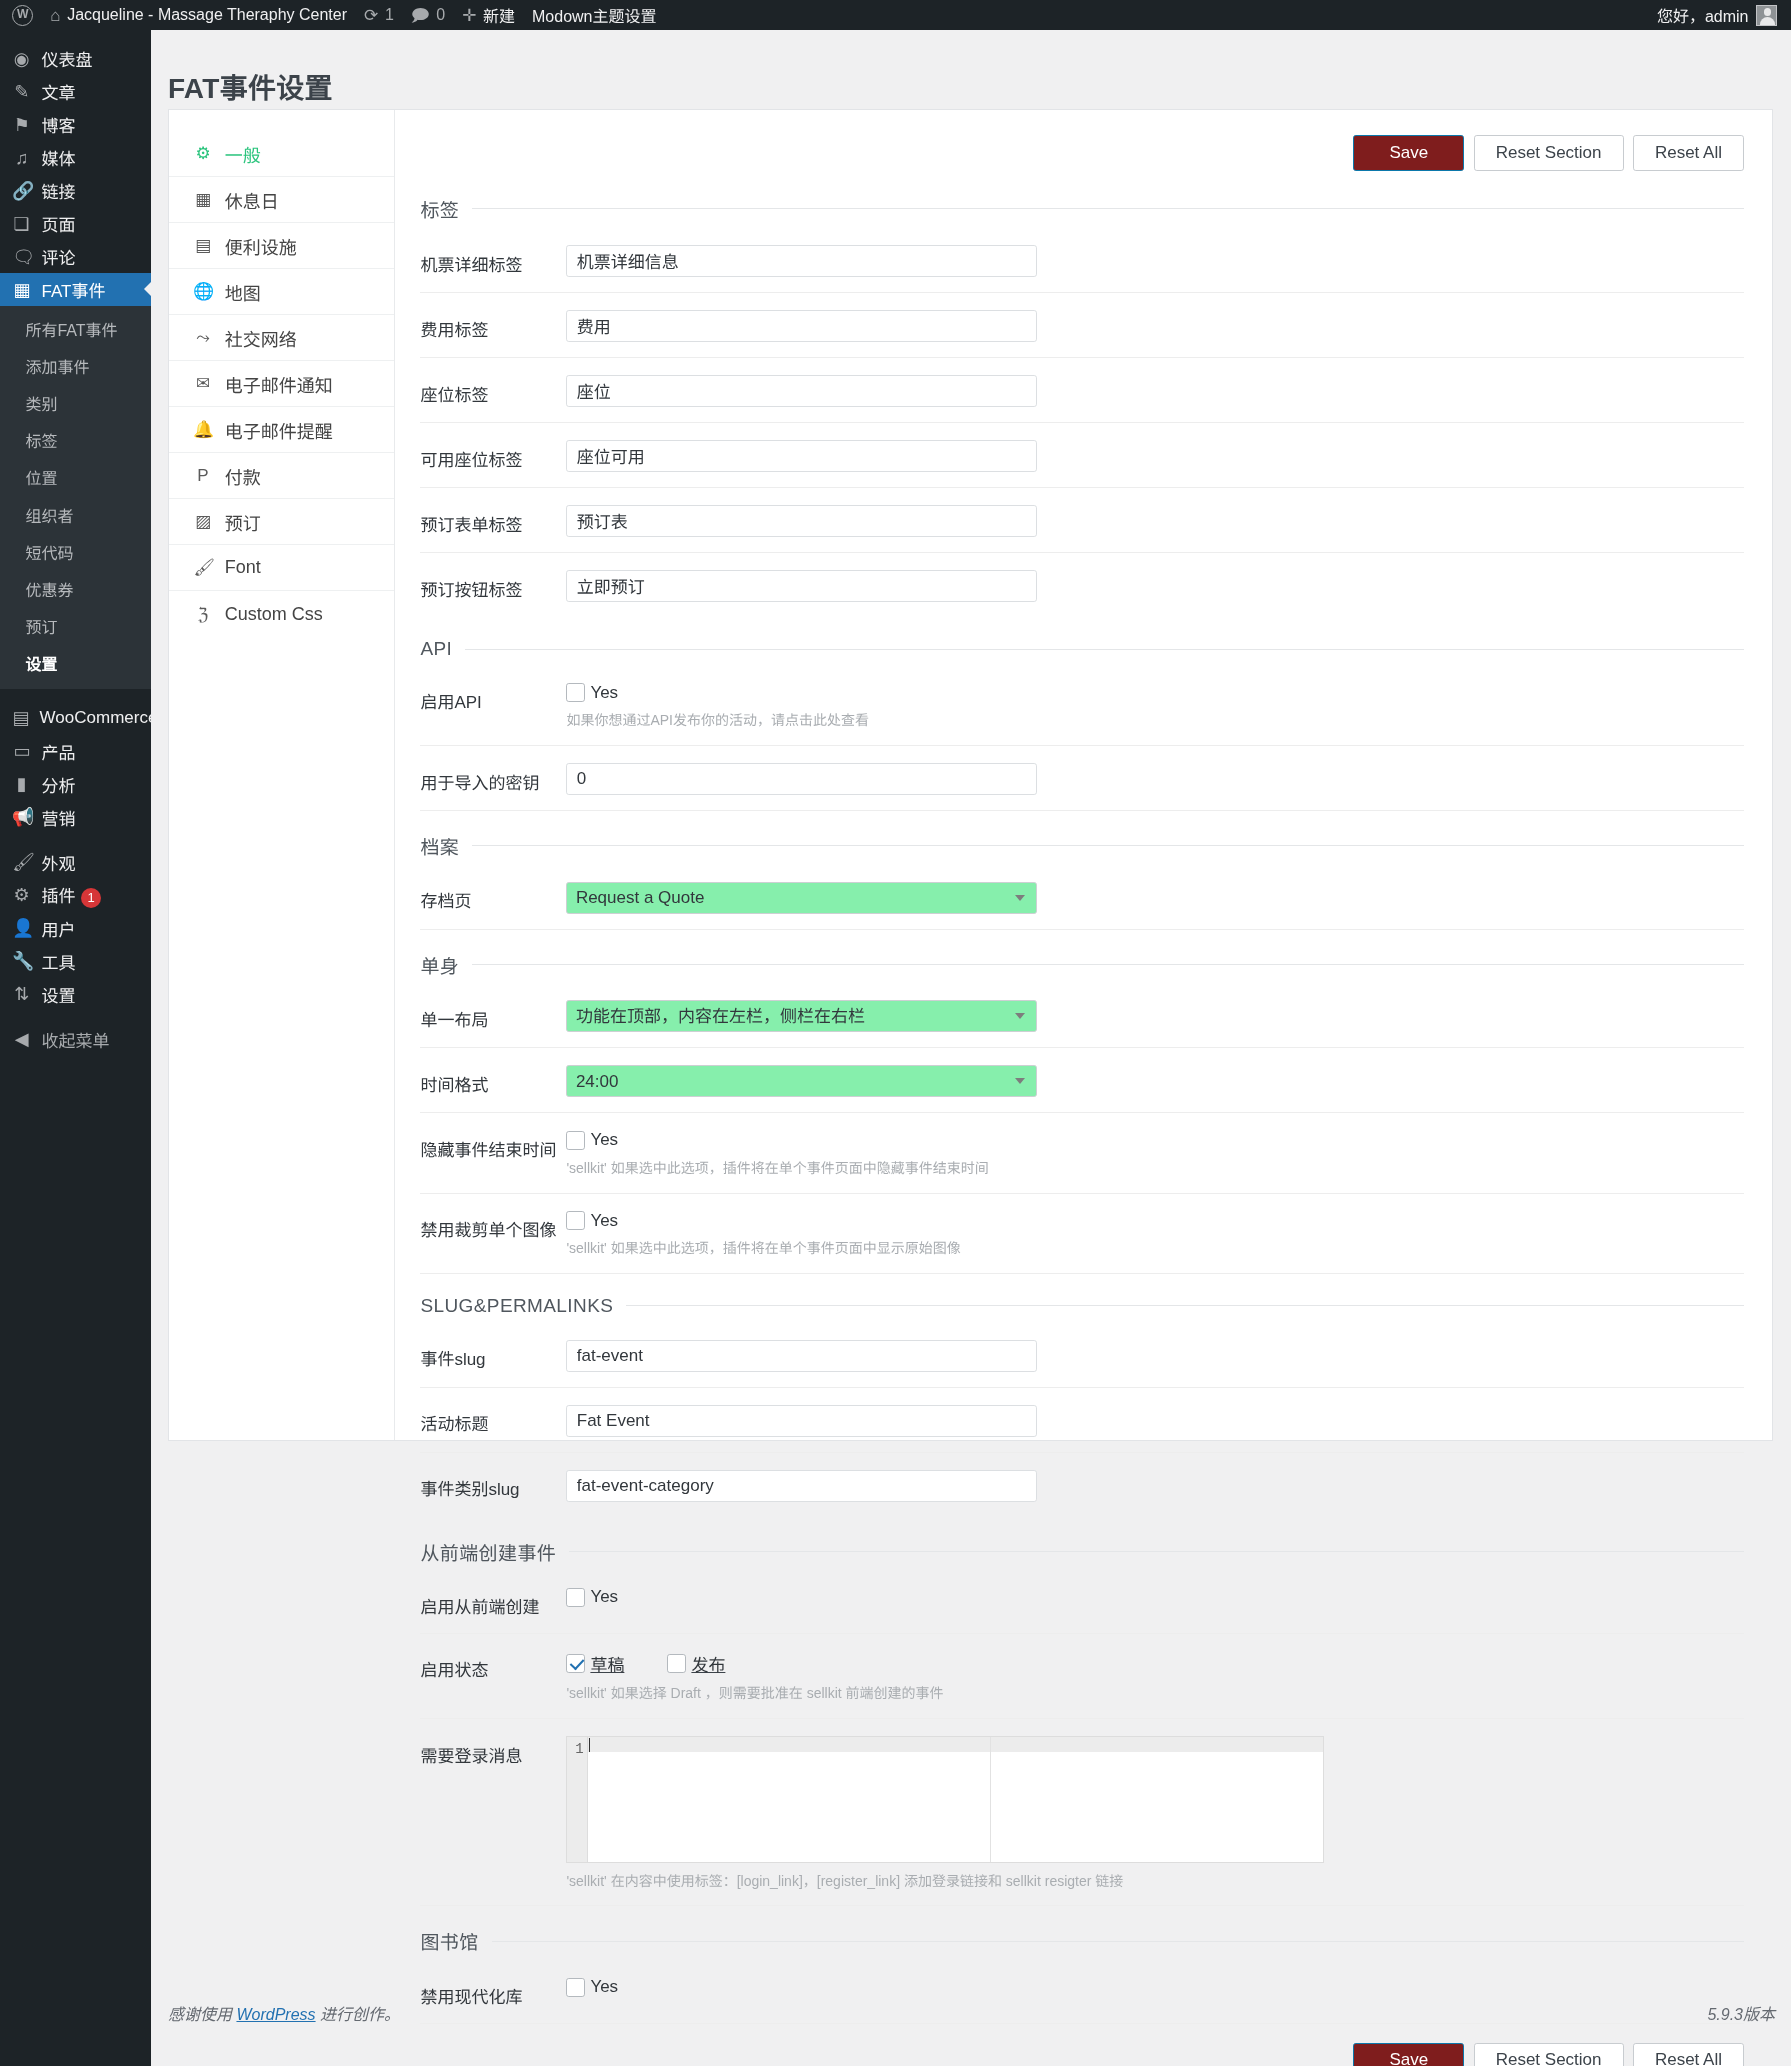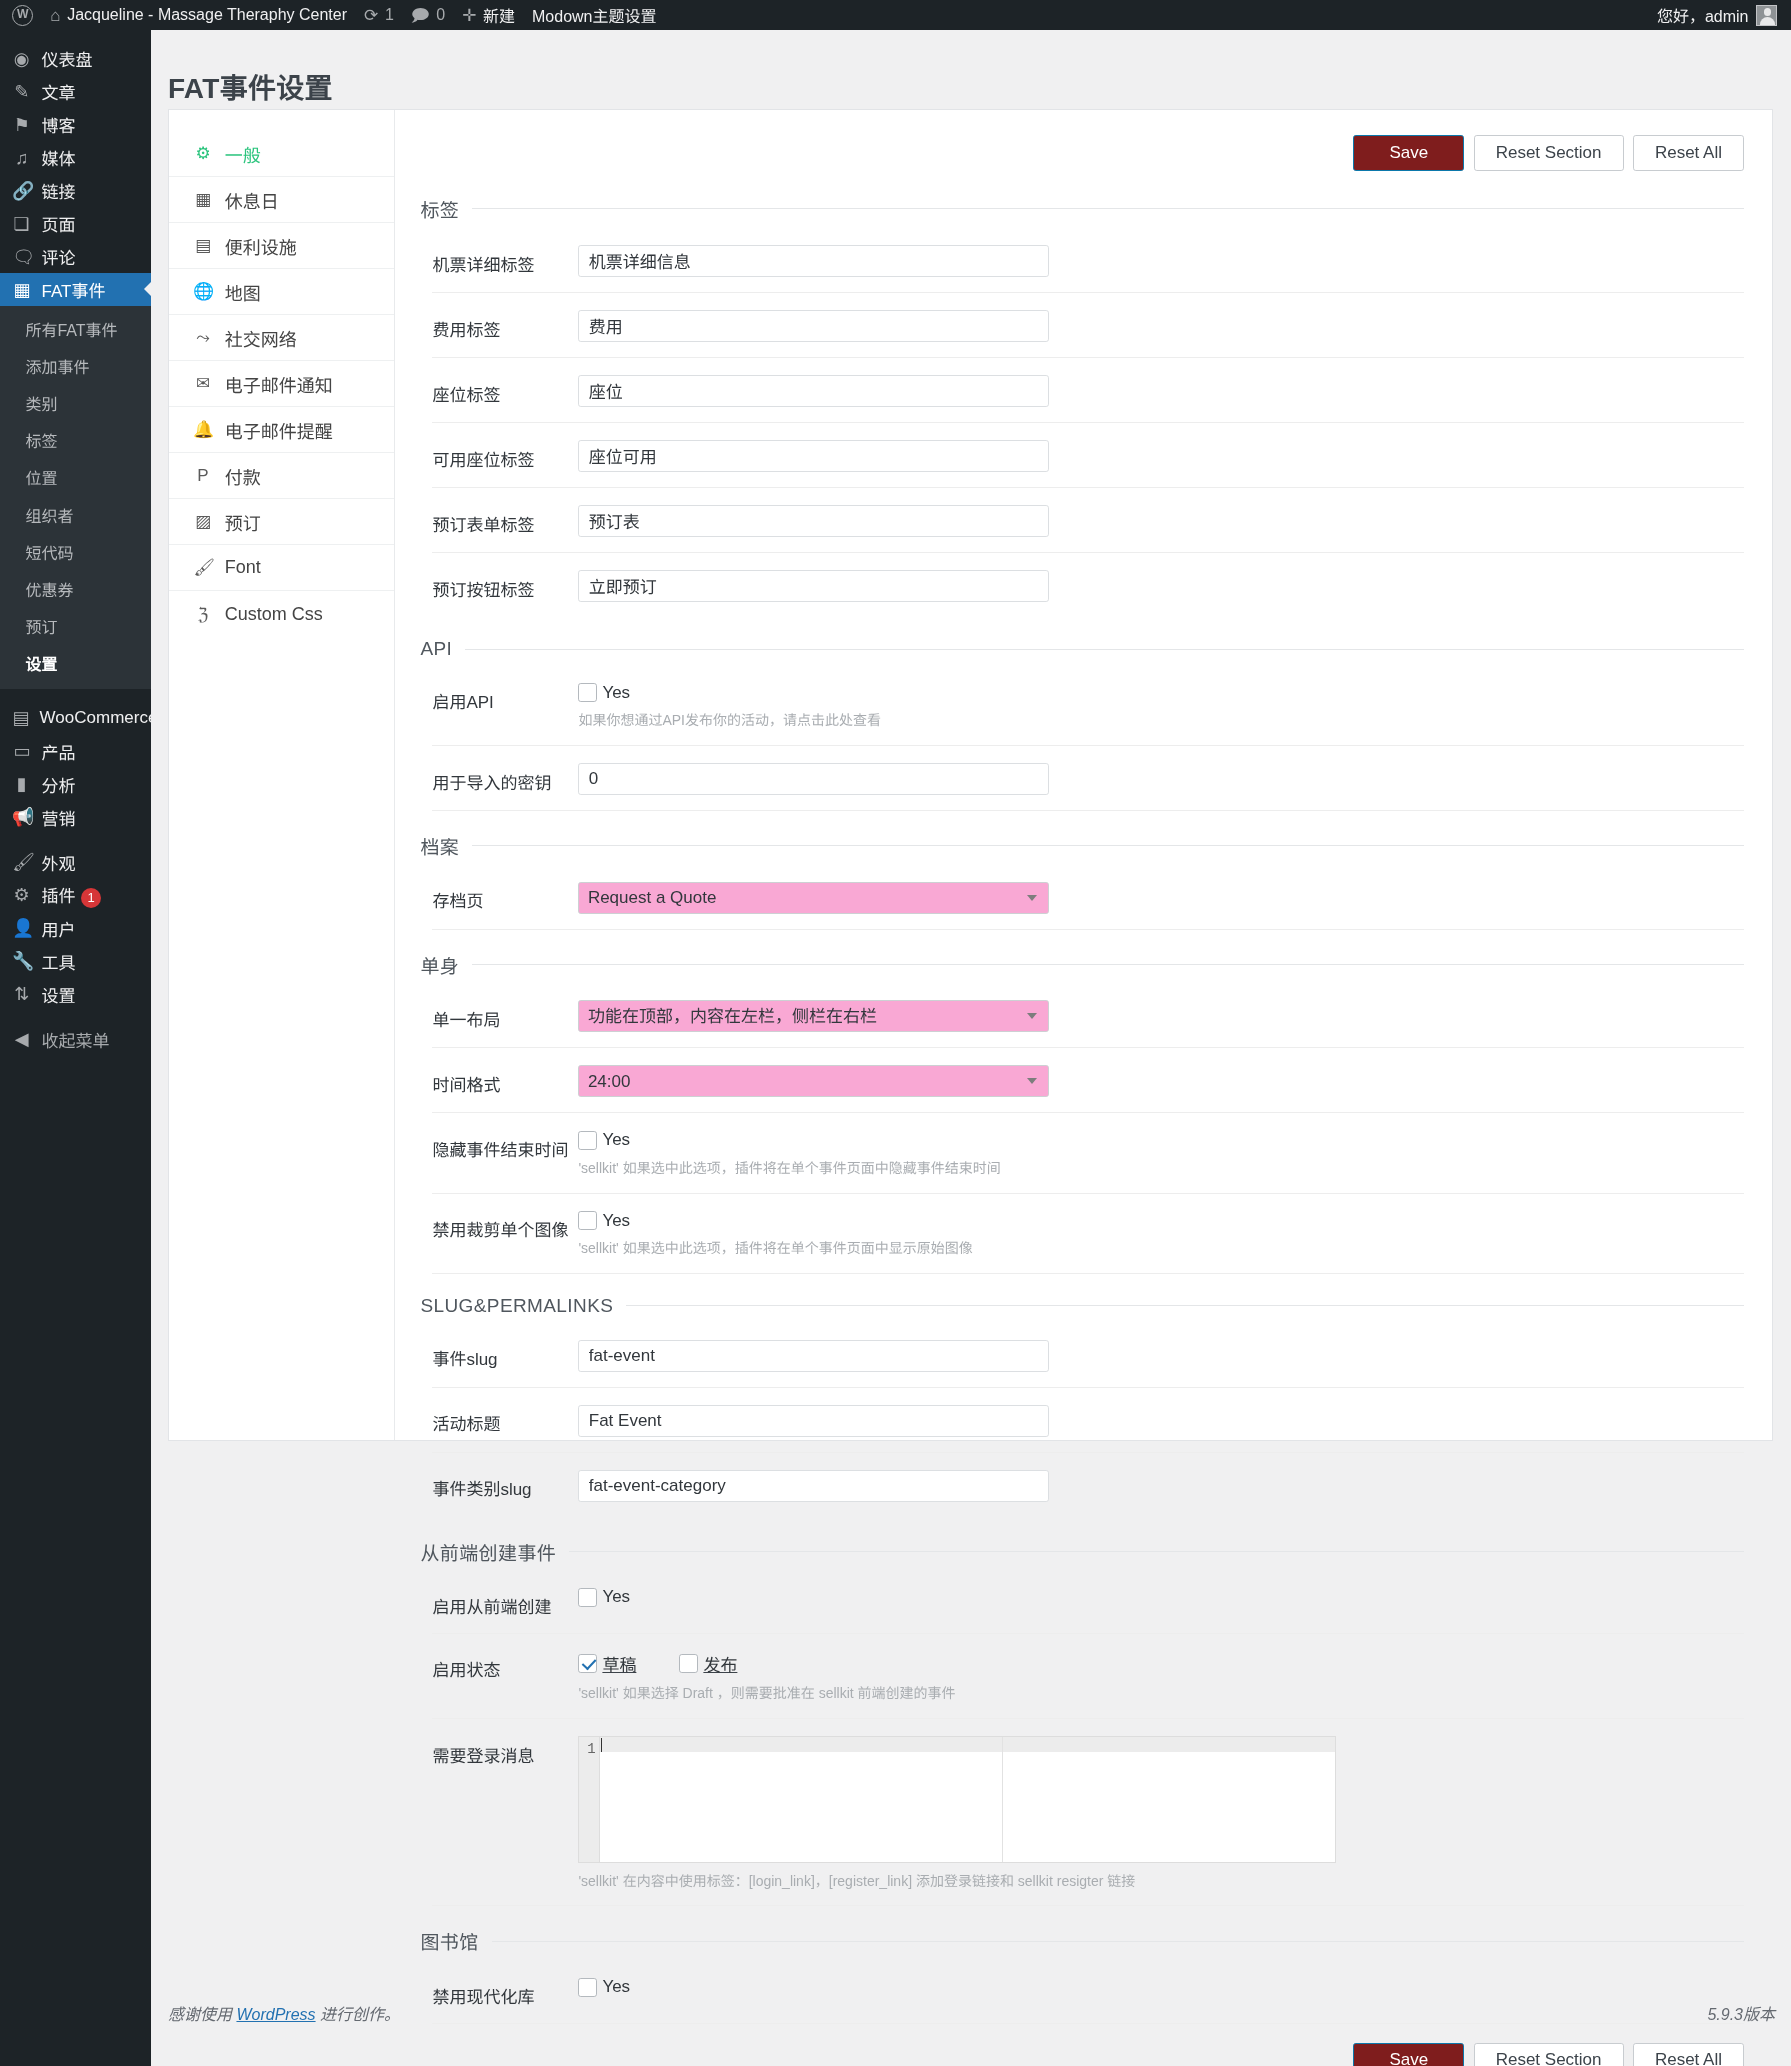--- a/index.html
+++ b/index.html
@@ -96,36 +96,36 @@
   .sec-title {
     display:flex; align-items:center; gap:13px;
     font-size:19px; color:#50575e; font-weight:400;
     margin:21px 0 5.6px 0; letter-spacing:0.4px;
   }
   .sec-title .rule { flex:1; height:0.9px; background:#e4e6e8; }
 
   .frow {
     display:flex; align-items:flex-start;
     border-bottom:0.9px solid #ededed;
-    padding:17px 0 15px 0; min-height:53px;margin-left:12px;
+    padding:17px 0 15px 0; min-height:53px;
   }
   .frow:last-child { border-bottom:none; }
   .flabel { width:146px; flex:0 0 146px; font-size:17px; color:#32373c; padding-top:5.6px; }
   .fctrl { flex:1; }
 
   input.txt {
     width:471px; height:32px; padding:3.8px 9.4px;
     border:0.9px solid #dcdfe2; border-radius:2.8px;
     background:#fff; font-size:17px; color:#32373c;
     font-family:"Liberation Sans","DejaVu Sans",sans-serif;
   }
   select.sel {
     width:471px; height:32px; padding:1.9px 26px 1.9px 8.5px;
     border:0.9px solid #cdd0d3; border-radius:2.8px;
-    font-size:17px; color:#32373c; background:#f9a8d4;
+    font-size:17px; color:#32373c; background:#86efac;
     font-family:"Liberation Sans","DejaVu Sans",sans-serif;
     -webkit-appearance:none; appearance:none;
   }
   .selwrap { position:relative; display:inline-block; }
   .selwrap::after {
     content:""; position:absolute; right:12.2px; top:13px;
     border-left:5.6px solid transparent; border-right:5.6px solid transparent;
     border-top:6.6px solid #7d7d7d; pointer-events:none;
   }
   .cbline { display:flex; align-items:center; gap:5px; }

